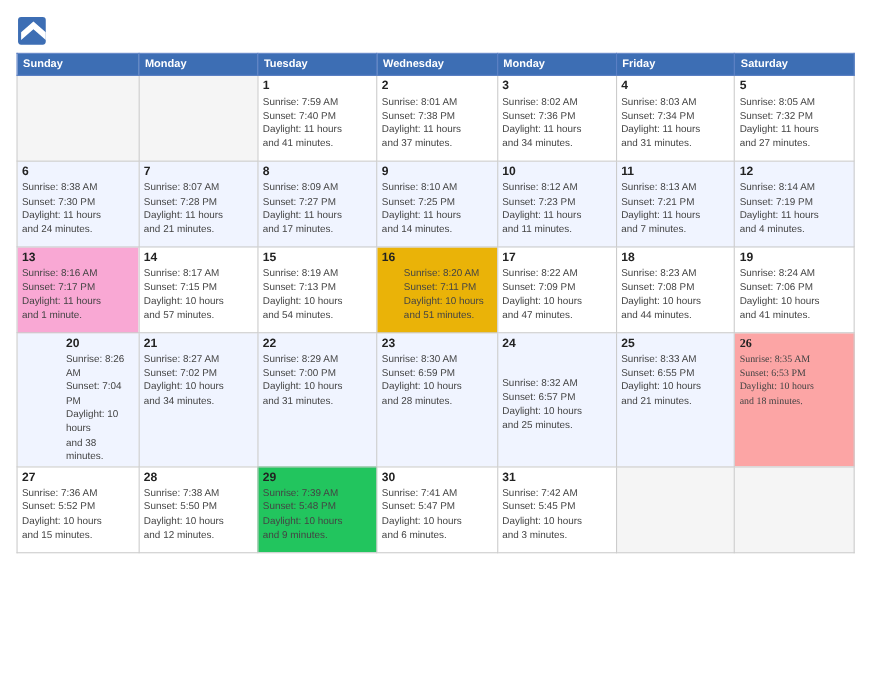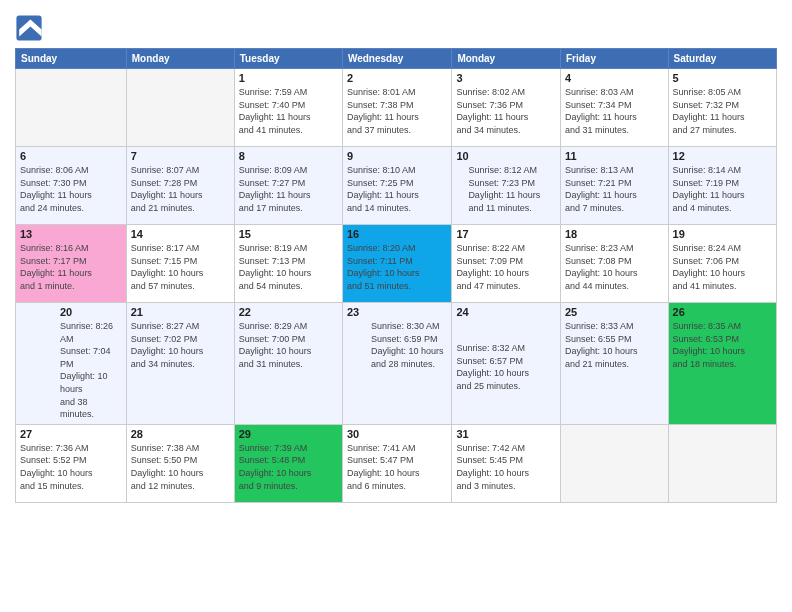--- a/index.html
+++ b/index.html
@@ -158,21 +158,21 @@
             <div class="day-number">5</div>
             <div class="day-info" style="white-space: pre-line;">Sunrise: 8:05 AM
 Sunset: 7:32 PM
 Daylight: 11 hours
 and 27 minutes.</div>
           </td>
         </tr>
         <tr>
           <td style="background: rgb(240, 244, 255);">
             <div class="day-number">6</div>
-            <div class="day-info" style="white-space: pre-line;">Sunrise: 8:06 AM
+            <div class="day-info" style="white-space: pre-line;">Sunrise: 8:38 AM
 Sunset: 7:30 PM
 Daylight: 11 hours
 and 24 minutes.</div>
           </td>
           <td style="background: rgb(240, 244, 255);">
             <div class="day-number">7</div>
             <div class="day-info" style="white-space: pre-line;">Sunrise: 8:07 AM
 Sunset: 7:28 PM
 Daylight: 11 hours
 and 21 minutes.</div>
@@ -186,21 +186,21 @@
           </td>
           <td style="background: rgb(240, 244, 255);">
             <div class="day-number">9</div>
             <div class="day-info" style="white-space: pre-line;">Sunrise: 8:10 AM
 Sunset: 7:25 PM
 Daylight: 11 hours
 and 14 minutes.</div>
           </td>
           <td style="background: rgb(240, 244, 255);">
             <div class="day-number">10</div>
-            <div class="day-info" style="white-space: pre-line; margin-left: 12px;">Sunrise: 8:12 AM
+            <div class="day-info" style="white-space: pre-line;">Sunrise: 8:12 AM
 Sunset: 7:23 PM
 Daylight: 11 hours
 and 11 minutes.</div>
           </td>
           <td style="background: rgb(240, 244, 255);">
             <div class="day-number">11</div>
             <div class="day-info" style="white-space: pre-line;">Sunrise: 8:13 AM
 Sunset: 7:21 PM
 Daylight: 11 hours
 and 7 minutes.</div>
@@ -228,23 +228,23 @@
 Daylight: 10 hours
 and 57 minutes.</div>
           </td>
           <td style="background: rgb(255, 255, 255);">
             <div class="day-number">15</div>
             <div class="day-info" style="white-space: pre-line;">Sunrise: 8:19 AM
 Sunset: 7:13 PM
 Daylight: 10 hours
 and 54 minutes.</div>
           </td>
-          <td style="background: #0ea5e9;">
+          <td style="background: #eab308;">
             <div class="day-number">16</div>
-            <div class="day-info" style="white-space: pre-line;">Sunrise: 8:20 AM
+            <div class="day-info" style="white-space: pre-line; margin-left: 20px;">Sunrise: 8:20 AM
 Sunset: 7:11 PM
 Daylight: 10 hours
 and 51 minutes.</div>
           </td>
           <td style="background: rgb(255, 255, 255);">
             <div class="day-number">17</div>
             <div class="day-info" style="white-space: pre-line;">Sunrise: 8:22 AM
 Sunset: 7:09 PM
 Daylight: 10 hours
 and 47 minutes.</div>
@@ -281,40 +281,40 @@
           </td>
           <td style="background: rgb(240, 244, 255);">
             <div class="day-number">22</div>
             <div class="day-info" style="white-space: pre-line;">Sunrise: 8:29 AM
 Sunset: 7:00 PM
 Daylight: 10 hours
 and 31 minutes.</div>
           </td>
           <td style="background: rgb(240, 244, 255);">
             <div class="day-number">23</div>
-            <div class="day-info" style="white-space: pre-line; margin-left: 24px;">Sunrise: 8:30 AM
+            <div class="day-info" style="white-space: pre-line;">Sunrise: 8:30 AM
 Sunset: 6:59 PM
 Daylight: 10 hours
 and 28 minutes.</div>
           </td>
           <td style="background: rgb(240, 244, 255);">
             <div class="day-number">24</div>
             <div class="day-info" style="white-space: pre-line; margin-top: 24px;">Sunrise: 8:32 AM
 Sunset: 6:57 PM
 Daylight: 10 hours
 and 25 minutes.</div>
           </td>
           <td style="background: rgb(240, 244, 255);">
             <div class="day-number">25</div>
             <div class="day-info" style="white-space: pre-line;">Sunrise: 8:33 AM
 Sunset: 6:55 PM
 Daylight: 10 hours
 and 21 minutes.</div>
           </td>
-          <td style="background: #22c55e;">
+          <td style="background: #fca5a5; font-family: Liberation Serif, serif;">
             <div class="day-number">26</div>
             <div class="day-info" style="white-space: pre-line;">Sunrise: 8:35 AM
 Sunset: 6:53 PM
 Daylight: 10 hours
 and 18 minutes.</div>
           </td>
         </tr>
         <tr>
           <td style="background: rgb(255, 255, 255);">
             <div class="day-number">27</div>

